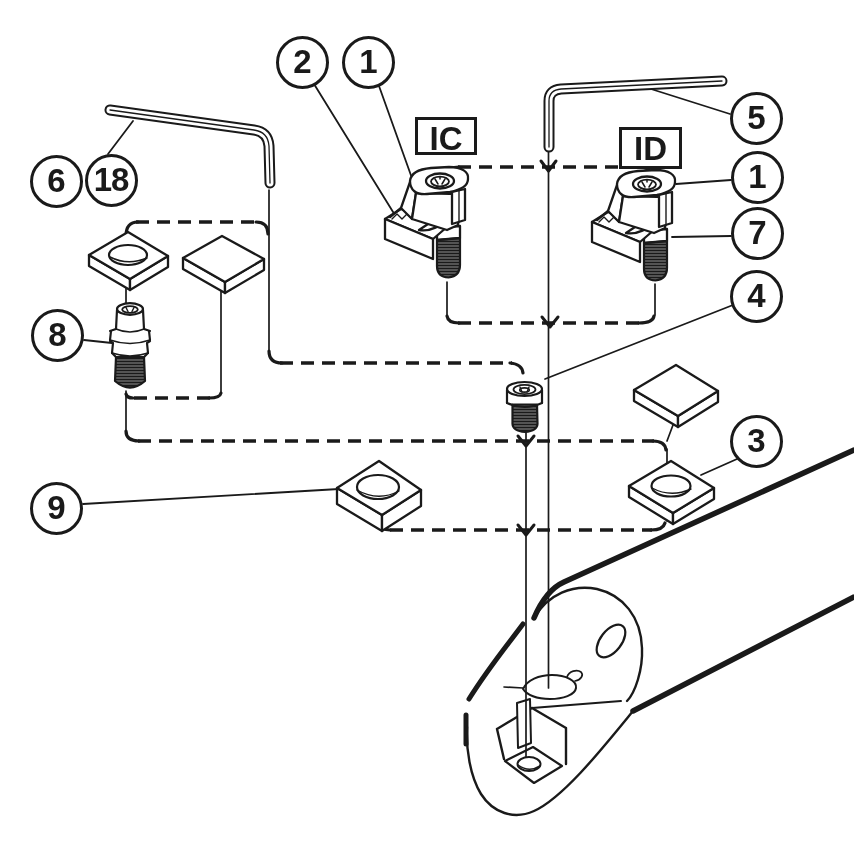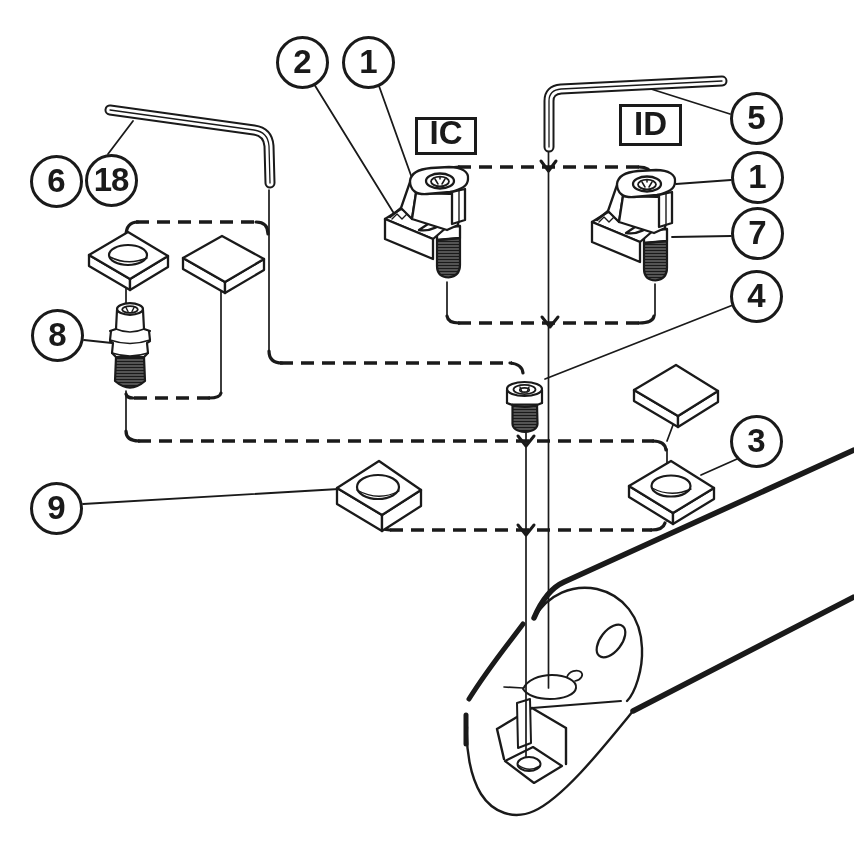--- a/index.html
+++ b/index.html
@@ -16,21 +16,21 @@
   .vn{stroke-width:3;}
   .thick{stroke-width:5.5;}
   .med{stroke-width:2.4;}
   .fine{stroke-width:1.4;}
   .wrA{stroke-width:11;}
   .wrB{stroke:#ffffff;stroke-width:7;}
   .wrC{stroke-width:1.3;}
   .callout{position:absolute;width:53px;height:53px;border:3.5px solid #1a1a1a;border-radius:50%;
            background:#fff;display:flex;align-items:center;justify-content:center;
            font-size:33px;font-weight:bold;color:#1a1a1a;letter-spacing:-1px;box-sizing:border-box;}
-  .idbox{position:absolute;border:3px solid #1a1a1a;background:#fff;display:flex;align-items:flex-end;
+  .idbox{position:absolute;border:3px solid #1a1a1a;background:#fff;display:flex;align-items:flex-start;
          justify-content:center;font-size:33px;font-weight:bold;color:#1a1a1a;box-sizing:border-box;}
 </style>
 </head>
 <body>
 
 <div class="stage">
 
 <svg width="854" height="854" viewBox="0 0 854 854">
   <defs>
     <pattern id="thrp" width="4" height="3" patternUnits="userSpaceOnUse">
@@ -234,17 +234,17 @@
 <div class="callout" style="left:30.5px;top:308.5px">
       <span>8</span>
     </div>
 <div class="callout" style="left:29.5px;top:481.5px">
       <span>9</span>
     </div>
 
 <div class="idbox" style="left:415px;top:117px;width:62px;height:38px">
       <span>IC</span>
     </div>
-<div class="idbox" style="left:619px;top:104px;width:63px;height:42px">
+<div class="idbox" style="left:619px;top:127px;width:63px;height:42px">
       <span>ID</span>
     </div>
 
 </div>
 
 </body></html>

